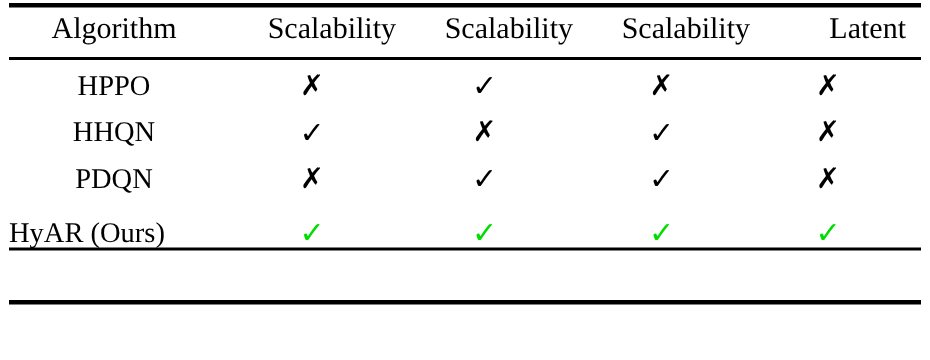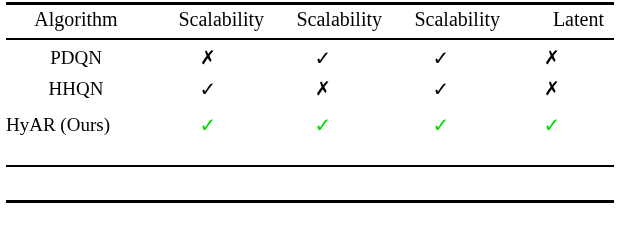--- a/index.html
+++ b/index.html
@@ -140,33 +140,40 @@
         <th>Latent</th>
       </tr>
     </thead>
 
     <tbody>
       <tr>
           <td colspan="5" class="spacer-top"></td>
         </tr>
 
 
-
       <tr>
-        <td class="alg-name">PDQN</td>
+        <td class="alg-name">HPPO</td>
         <td><span class="mark cross">✗</span></td>
         <td><span class="mark check">✓</span></td>
-        <td><span class="mark check">✓</span></td>
+        <td><span class="mark cross">✗</span></td>
         <td><span class="mark cross">✗</span></td>
       </tr>
 
       <tr>
         <td class="alg-name">HHQN</td>
         <td><span class="mark check">✓</span></td>
         <td><span class="mark cross">✗</span></td>
+        <td><span class="mark check">✓</span></td>
+        <td><span class="mark cross">✗</span></td>
+      </tr>
+
+      <tr>
+        <td class="alg-name">PDQN</td>
+        <td><span class="mark cross">✗</span></td>
+        <td><span class="mark check">✓</span></td>
         <td><span class="mark check">✓</span></td>
         <td><span class="mark cross">✗</span></td>
       </tr>
 
       <tr class="ours">
         <td class="alg-ours">HyAR (Ours)</td>
         <td><span class="mark ok">✓</span></td>
         <td><span class="mark ok">✓</span></td>
         <td><span class="mark ok">✓</span></td>
         <td><span class="mark ok">✓</span></td>

